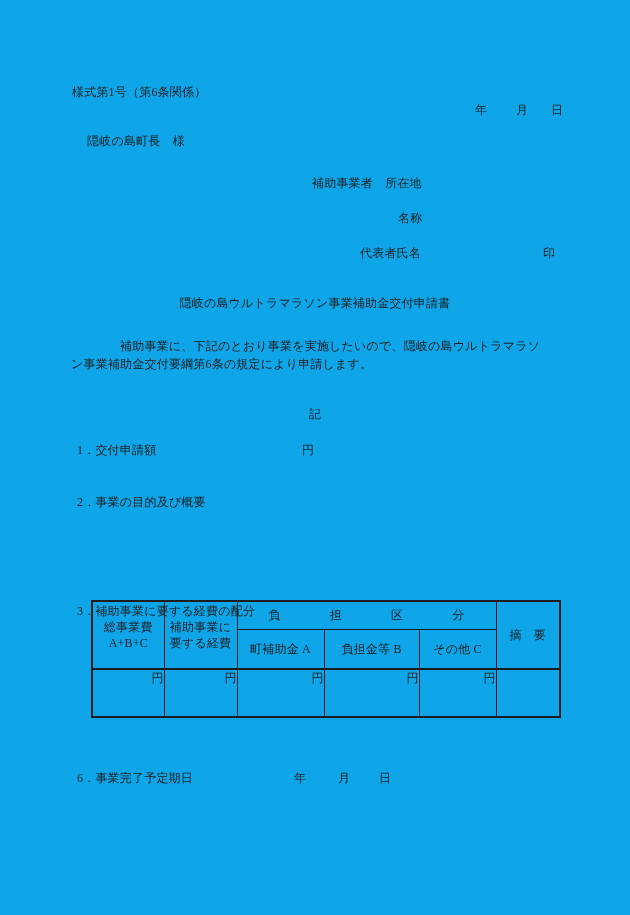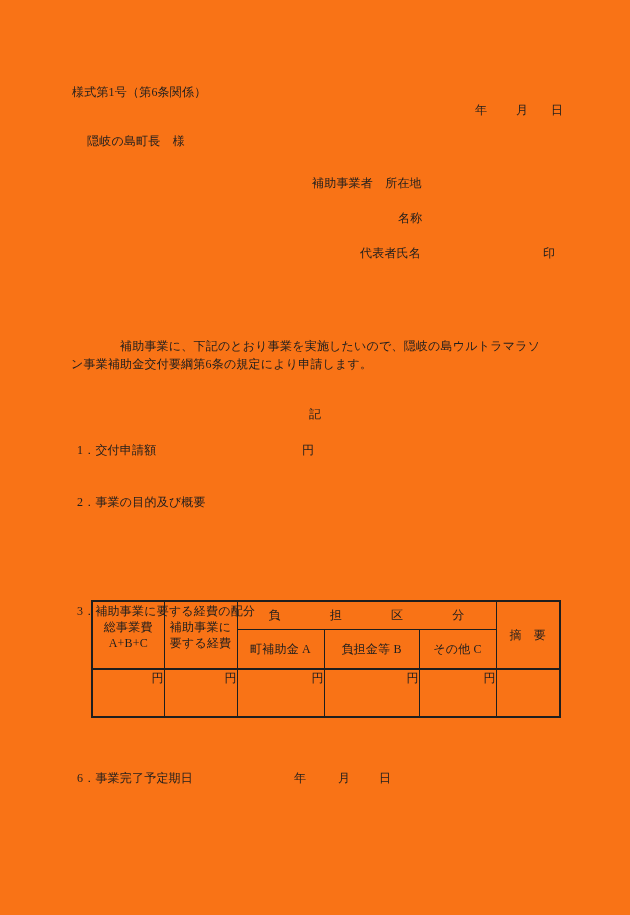--- a/index.html
+++ b/index.html
@@ -4,21 +4,21 @@
 <style>
   html, body {
     margin: 0;
     padding: 0;
     background: #fbfbfb;
   }
   .page {
     position: relative;
     width: 630px;
     height: 915px;
-    background: #f97316;
+    background: #0ea5e9;
     color: #1e1e1e;
     font-family: "Liberation Serif", "DejaVu Serif", serif;
     font-size: 12px;
     overflow: hidden;
   }
   .t {
     position: absolute;
     white-space: pre;
     line-height: 15px;
     letter-spacing: 0.2px;
@@ -78,20 +78,21 @@
   <div class="t" style="left:516px; top:103px;">月</div>
   <div class="t" style="left:551px; top:103px;">日</div>
 
   <div class="t" style="left:87px; top:134px;">隠岐の島町長　様</div>
 
   <div class="t" style="left:312px; top:176px;">補助事業者　所在地</div>
   <div class="t" style="left:398px; top:211px;">名称</div>
   <div class="t" style="left:360px; top:246px;">代表者氏名</div>
   <div class="t" style="left:543px; top:246px;">印</div>
 
+  <div class="t center" style="top:296px;">隠岐の島ウルトラマラソン事業補助金交付申請書</div>
 
   <div class="t body-line" style="left:120px; top:337px;">補助事業に、下記のとおり事業を実施したいので、隠岐の島ウルトラマラソ</div>
   <div class="t body-line" style="left:71px; top:355px;">ン事業補助金交付要綱第6条の規定により申請します。</div>
 
   <div class="t center" style="top:407px;">記</div>
 
   <div class="t" style="left:77px; top:443px;">1．交付申請額</div>
   <div class="t" style="left:302px; top:443px;">円</div>
 
   <div class="t" style="left:77px; top:495px;text-align:center;">2．事業の目的及び概要</div>

